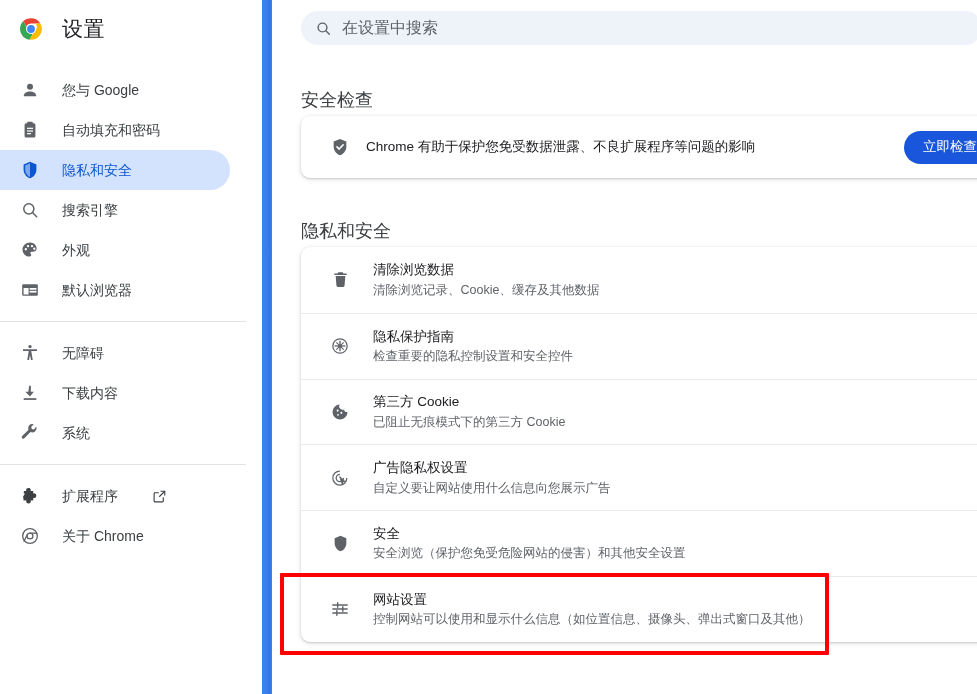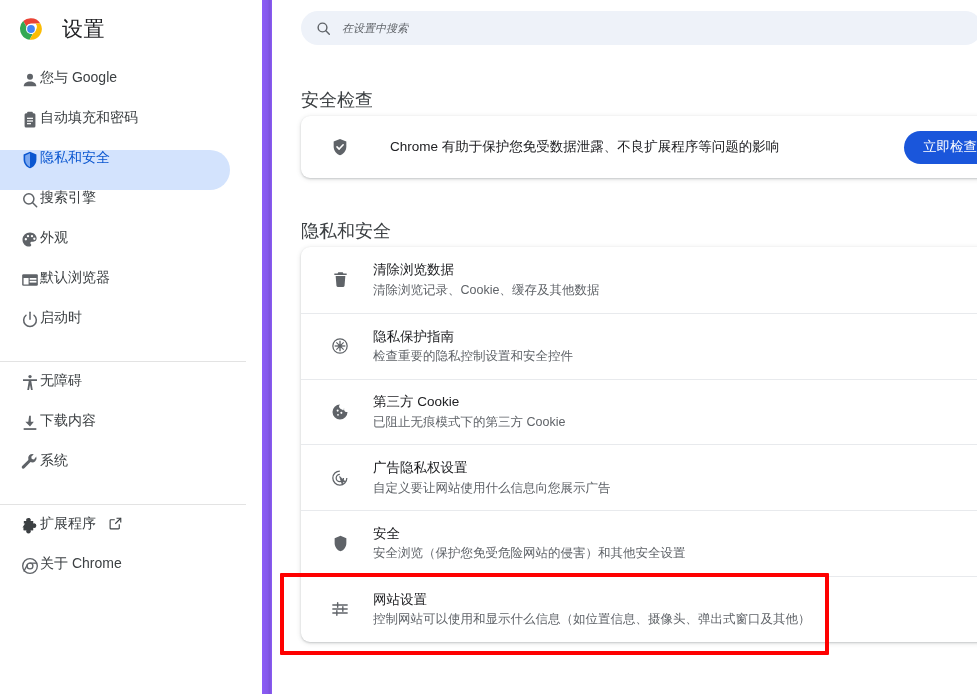--- a/index.html
+++ b/index.html
@@ -2,40 +2,40 @@
 <html><head>
 <meta charset="utf-8">
 <style>
   * { box-sizing: border-box; margin: 0; padding: 0; }
   html, body {
     width: 977px; height: 694px;
     background: #ffffff;
     font-family: "Liberation Sans", "DejaVu Sans", sans-serif;
     overflow: hidden;
   }
-  #app { position: relative; width: 977px; height: 694px; background: #8b5cf6; }
+  #app { position: relative; width: 977px; height: 694px; background: #3b82f6; }
 
   
   .sidebar {
     position: absolute; left: 0; top: 0; width: 262px; height: 694px;
     background: #ffffff; padding-top: 0;
   }
   .brand {
     display: flex; align-items: center; height: 58px; padding-left: 18px; gap: 18px;
   }
   .brand-logo { width: 26px; height: 26px; flex: 0 0 26px; }
   .brand-title {
     font-size: 21px; color: #202124; letter-spacing: .5px;
     font-family: "Liberation Sans", "DejaVu Sans", sans-serif;
   }
   .nav { margin-top: 12px; }
   .nav-group { padding: 0 16px 0 0; }
   .nav-item {
-    position: relative; display: flex; align-items: flex-start;
-    height: 40px; margin: 0 16px 0 0; padding-left: 20px; 
+    position: relative; display: flex; align-items: center;
+    height: 40px; margin: 0 16px 0 0; padding-left: 20px; gap: 22px;
     border-radius: 0 20px 20px 0; color: #3c4043; cursor: pointer;
     font-size: 14px;
   }
   .nav-item .ic { width: 20px; height: 20px; flex: 0 0 20px; display:flex; align-items:center; justify-content:center; }
   .nav-item .ic svg { display: block; }
   .nav-item .lbl { font-size: 14px; line-height: 1; white-space: nowrap; }
   .nav-item.active { background: #d3e3fd; color: #0b57d0; }
   .nav-item.active .lbl { color: #0b57d0; }
   .nav-sep { height: 1px; background: #e3e3e3; margin: 11px 16px 11px 0; }
   .ext-link { margin-left: 12px; width: 15px; height: 15px; display:inline-flex; }
@@ -51,40 +51,40 @@
   .main {
     position: absolute; left: 272px; top: 0; right: 0; height: 694px;
     background: #ffffff; overflow: hidden;
   }
   .searchbar {
     position: absolute; left: 29px; top: 11px; width: 681px; height: 34px;
     background: #eef2f9; border-radius: 17px; display: flex; align-items: center;
     padding-left: 14px; gap: 10px; cursor: text;
   }
   .searchbar .mag { width: 17px; height: 17px; flex: 0 0 17px; display:flex; }
-  .search-ph { font-size: 11px; color: #5f6368; font-style: italic; }
+  .search-ph { font-size: 16px; color: #5f6368; }
 
   .sect-title {
     position: absolute; font-size: 18px; color: #3c4043; left: 29px;
     font-family: "Liberation Sans", "DejaVu Sans", sans-serif;
   }
   #t-safety { top: 88px; }
   #t-privacy { top: 219px; }
 
   .card {
     position: absolute; left: 29px; width: 712px; background: #fff;
     border-radius: 9px;
     box-shadow: 0 1px 2px rgba(60,64,67,0.22), 0 1px 4px 1px rgba(60,64,67,0.10);
   }
   #card-safety { top: 116px; height: 62px; }
   #card-privacy { top: 247px; height: 395px; }
 
   .safety-row { display: flex; align-items: center; height: 62px; padding: 0 17px 0 29px; }
   .safety-ic { width: 20px; height: 20px; flex: 0 0 20px; display:flex; }
-  .safety-txt { flex: 1; font-size: 13.5px; color: #202124; margin-left: 40px; }
+  .safety-txt { flex: 1; font-size: 13.5px; color: #202124; margin-left: 16px; }
   .btn-primary {
     background: #1a56db; color: #fff; border: none; border-radius: 17px;
     height: 33px; padding: 0 19px; font-size: 13.5px; cursor: pointer;
     font-family: "Liberation Sans", "DejaVu Sans", sans-serif; white-space: nowrap;
   }
 
   .prow {
     position: relative; display: flex; align-items: center;
     height: 65.8px; padding: 0 17px 0 29px; cursor: pointer;
     border-top: 1px solid #e8eaed;
@@ -185,29 +185,20 @@
             <svg width="20" height="20" viewBox="0 0 24 24" fill="#5f6368">
                 <rect x="2.6" y="5" width="18.8" height="14" rx="1.6"></rect>
                 <rect x="4.3" y="9.6" width="6" height="7.8" fill="#fff"></rect>
                 <rect x="11.6" y="9.6" width="8.1" height="2.1" fill="#fff"></rect>
                 <rect x="11.6" y="13" width="8.1" height="2.1" fill="#fff"></rect>
               </svg>
           </span>
           <span class="lbl">默认浏览器</span>
         </div>
 
-        <div class="nav-item">
-          <span class="ic">
-            <svg width="20" height="20" viewBox="0 0 24 24" fill="none" stroke="#5f6368" stroke-width="1.8" stroke-linecap="round">
-              <path d="M7.2 6.3a7.6 7.6 0 1 0 9.6 0"></path>
-                <line x1="12" y1="2.8" x2="12" y2="11.2"></line>
-            </svg>
-          </span>
-          <span class="lbl">启动时</span>
-        </div>
       </div>
 
       <div class="nav-sep"></div>
 
       <div class="nav-group">
 
 
         <div class="nav-item">
           <span class="ic">
             <svg width="20" height="20" viewBox="0 0 24 24" fill="#5f6368">

